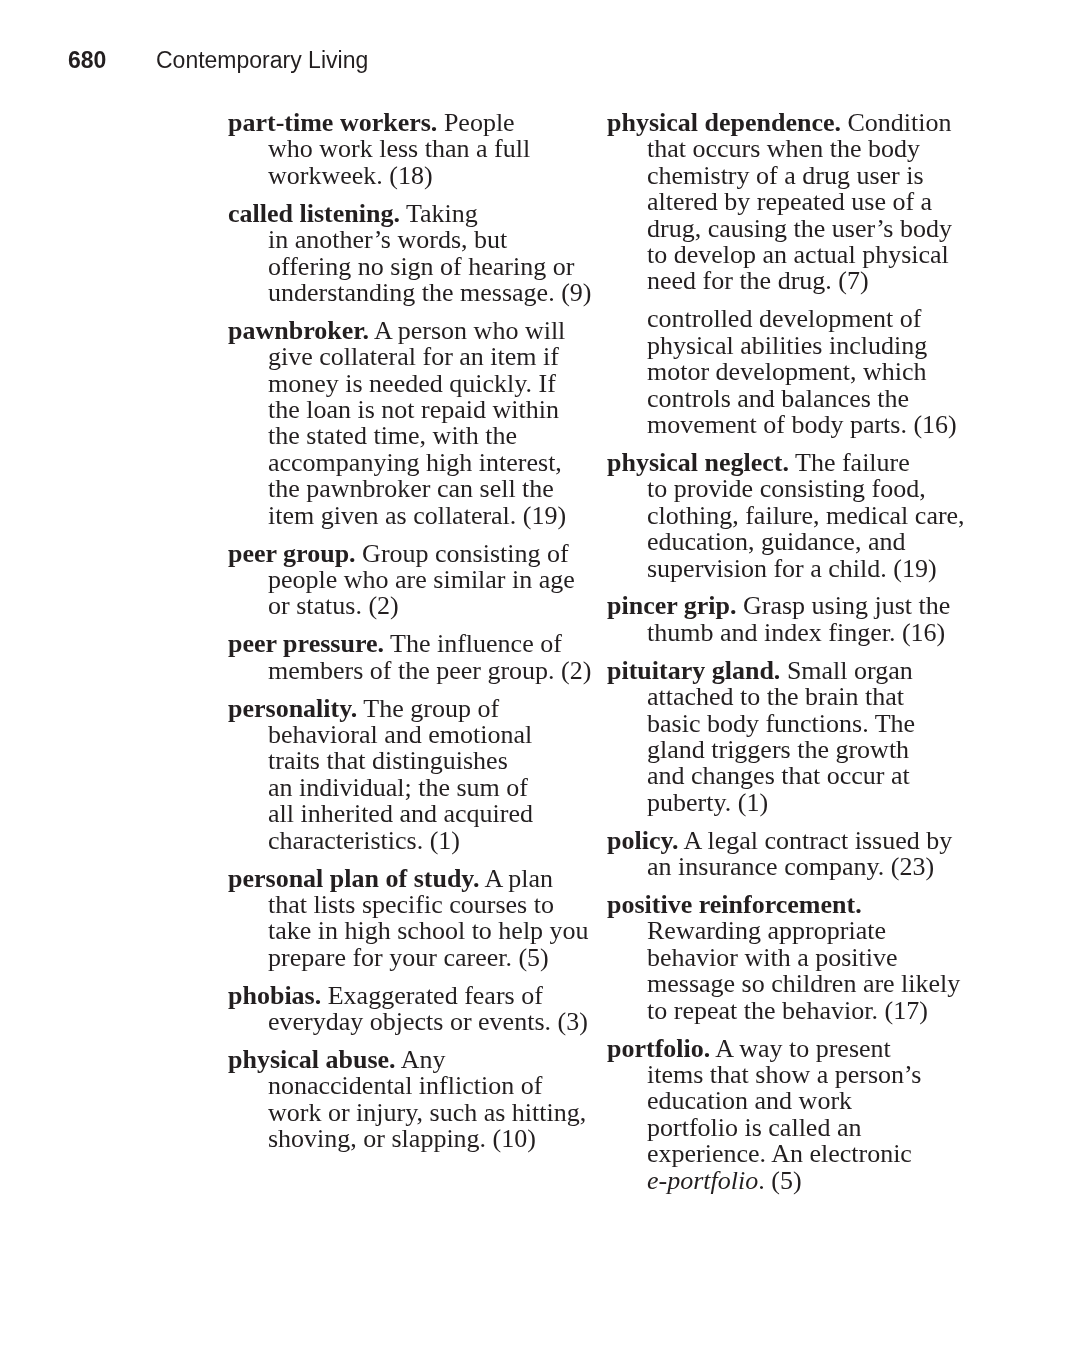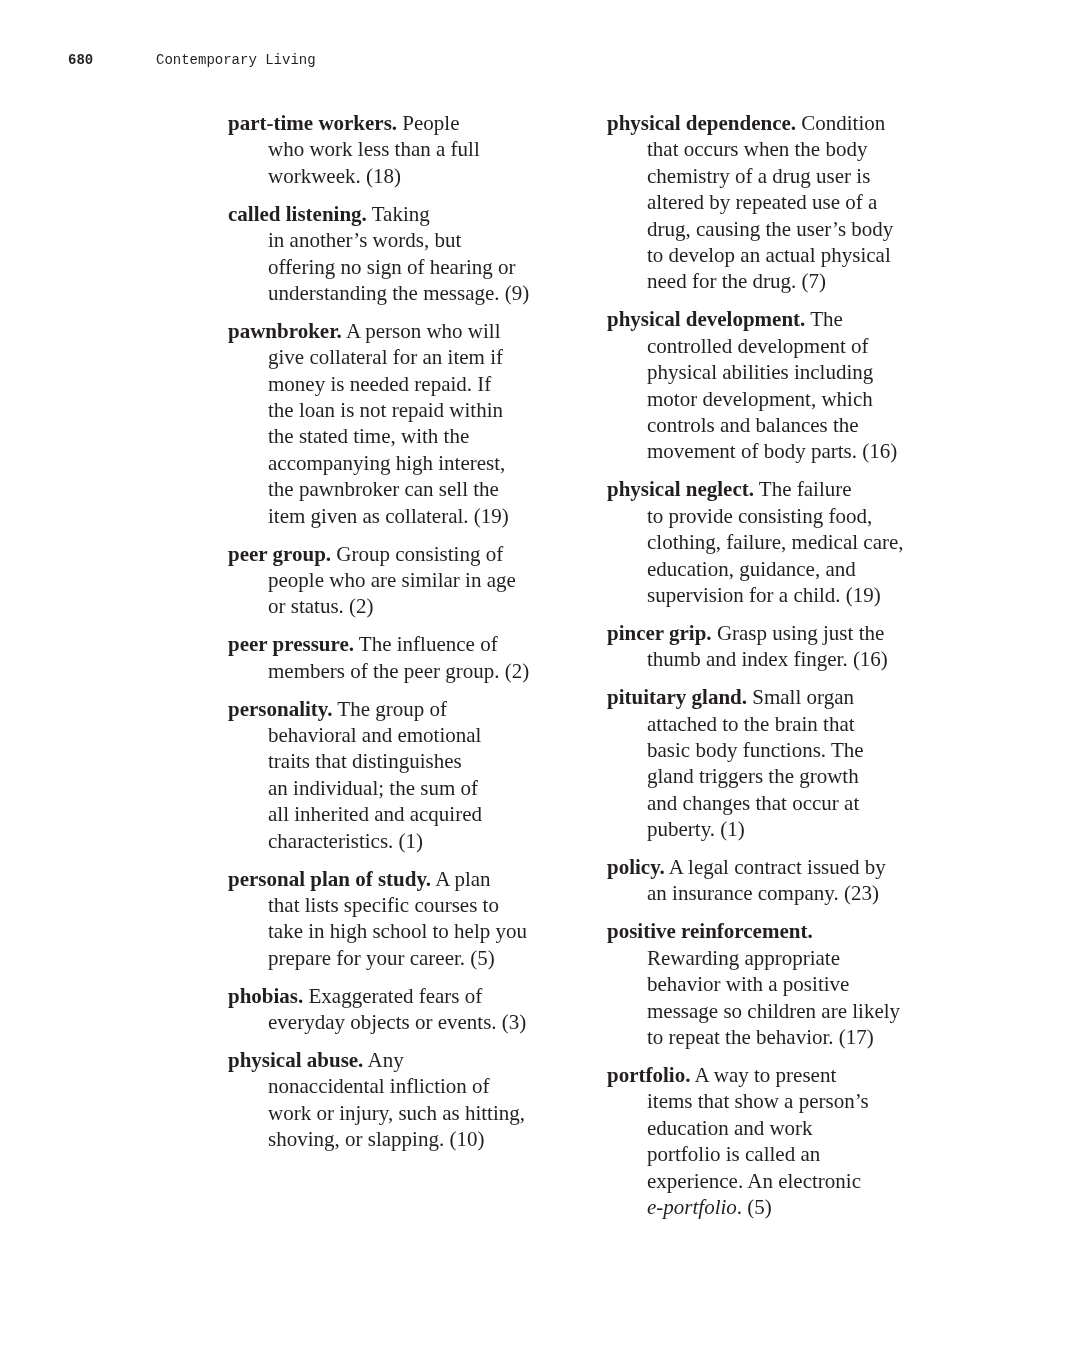--- a/index.html
+++ b/index.html
@@ -11,38 +11,38 @@
       width: 1088px;
       height: 1361px;
       position: relative;
       overflow: hidden;
       color: #231f20;
     }
     .header {
       position: absolute;
       top: 48px;
       left: 68px;
-      font-family: Liberation Mono, monospace;
-      font-size: 14px;
+      font-family: Liberation Sans, sans-serif;
+      font-size: 23px;
       line-height: 24px;
       white-space: nowrap;
     }
     .header .page-num {
       font-weight: bold;
       display: inline-block;
       width: 88px;
     }
     .header .running-title {
       font-weight: normal;
     }
     .column {
       position: absolute;
       top: 110px;
       font-family: "Liberation Serif", "DejaVu Serif", serif;
-      font-size: 21px;
+      font-size: 26px;
       line-height: 26.4px;
     }
     .col-left { left: 228px; width: 360px; }
     .col-right { left: 607px; width: 370px; }
     .entry {
       margin-bottom: 11.5px;
     }
     .entry .line {
       display: block;
       white-space: nowrap;
@@ -71,21 +71,21 @@
     </div>
     <div class="entry">
       <span class="line first"><span class="term">called listening.</span><span> Taking</span></span>
       <span class="line">in another’s words, but</span>
       <span class="line">offering no sign of hearing or</span>
       <span class="line">understanding the message. (9)</span>
     </div>
     <div class="entry">
       <span class="line first"><span class="term">pawnbroker.</span><span> A person who will</span></span>
       <span class="line">give collateral for an item if</span>
-      <span class="line">money is needed repaid. If</span>
+      <span class="line">money is needed quickly. If</span>
       <span class="line">the loan is not repaid within</span>
       <span class="line">the stated time, with the</span>
       <span class="line">accompanying high interest,</span>
       <span class="line">the pawnbroker can sell the</span>
       <span class="line">item given as collateral. (19)</span>
     </div>
     <div class="entry">
       <span class="line first"><span class="term">peer group.</span><span> Group consisting of</span></span>
       <span class="line">people who are similar in age</span>
       <span class="line">or status. (2)</span>
@@ -123,21 +123,20 @@
     <div class="entry">
       <span class="line first"><span class="term">physical dependence.</span><span> Condition</span></span>
       <span class="line">that occurs when the body</span>
       <span class="line">chemistry of a drug user is</span>
       <span class="line">altered by repeated use of a</span>
       <span class="line">drug, causing the user’s body</span>
       <span class="line">to develop an actual physical</span>
       <span class="line">need for the drug. (7)</span>
     </div>
     <div class="entry">
-      <span class="line first"><span class="term">physical development.</span><span> The</span></span>
       <span class="line">controlled development of</span>
       <span class="line">physical abilities including</span>
       <span class="line">motor development, which</span>
       <span class="line">controls and balances the</span>
       <span class="line">movement of body parts. (16)</span>
     </div>
     <div class="entry">
       <span class="line first"><span class="term">physical neglect.</span><span> The failure</span></span>
       <span class="line">to provide consisting food,</span>
       <span class="line">clothing, failure, medical care,</span>

